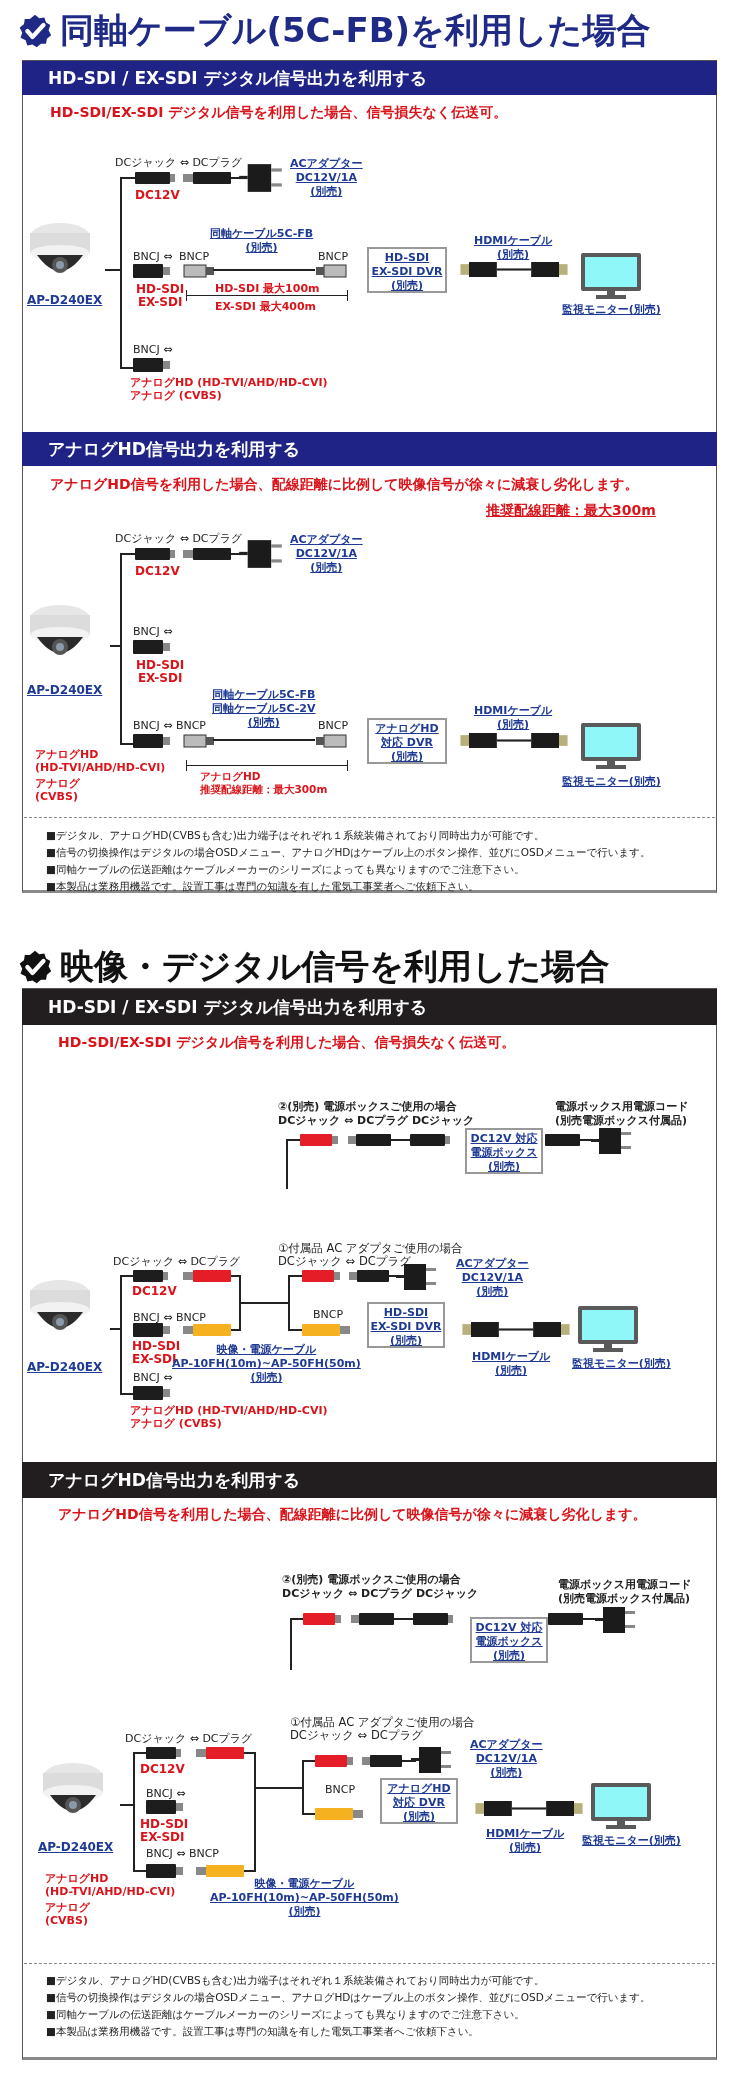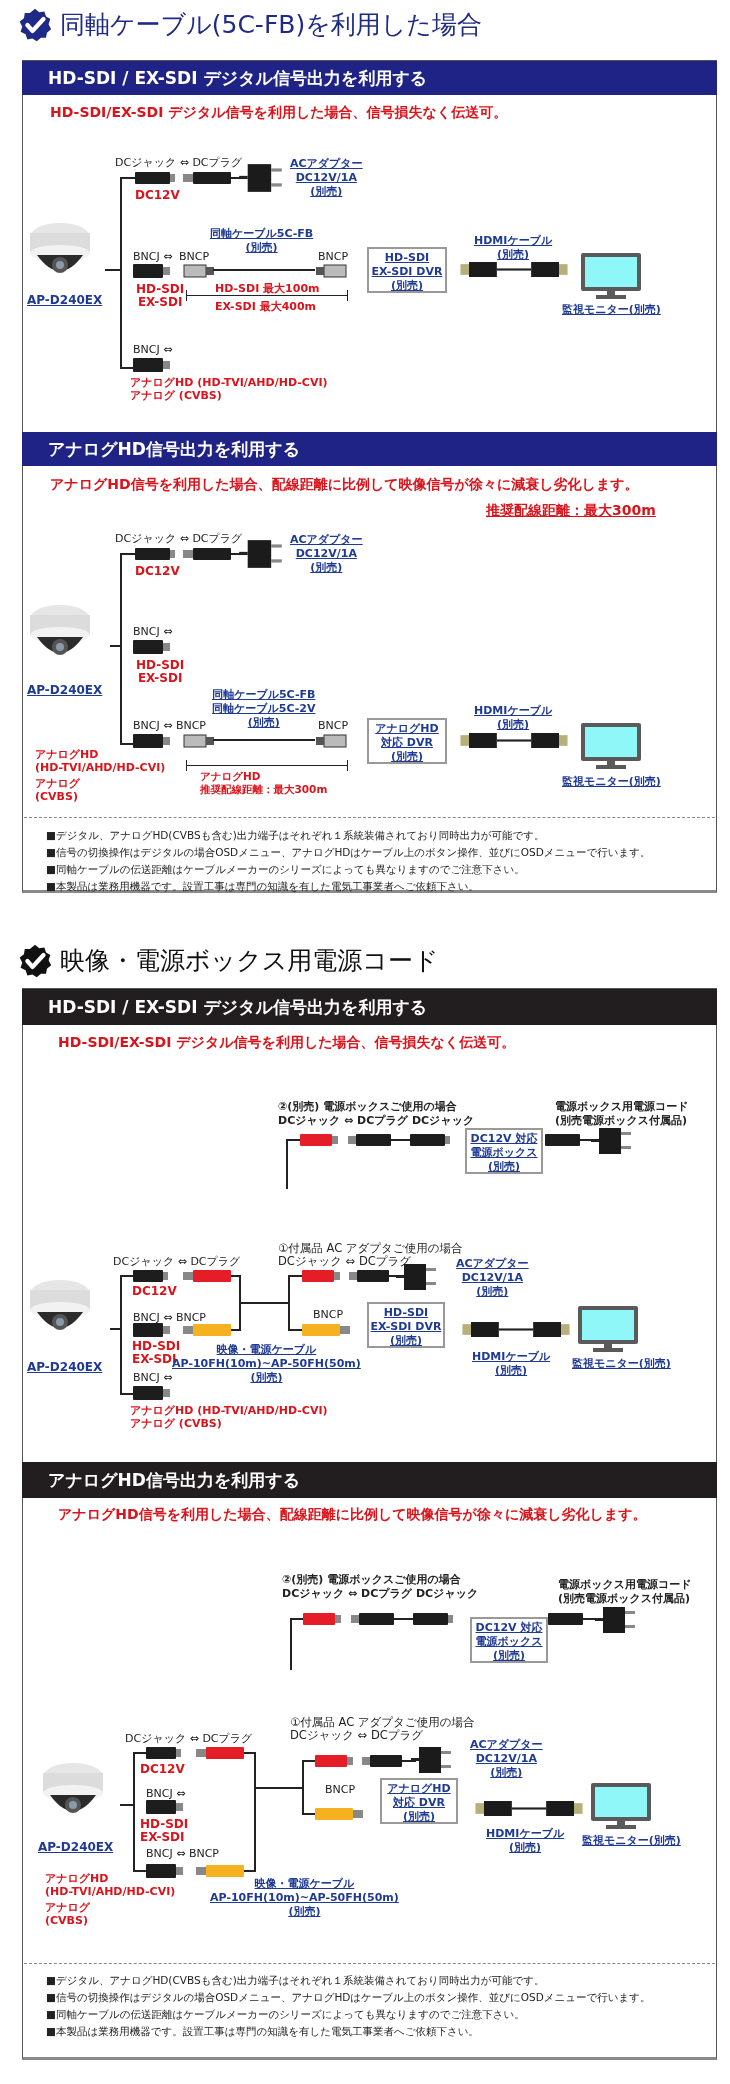--- a/index.html
+++ b/index.html
@@ -1,18 +1,18 @@
 <!DOCTYPE html>
 <html><head>
 <meta charset="utf-8">
 <style>
   * { box-sizing: border-box; margin: 0; padding: 0; }
   body { width: 730px; height: 2084px; background: #fff; font-family: "DejaVu Sans", "Liberation Sans", sans-serif; color: #111; position: relative; overflow: hidden; }
   .abs { position: absolute; }
-  .sec-title { position: absolute; left: 18px; display: flex; font-weight: normal; font-size: 25px; }
+  .sec-title { position: absolute; left: 18px; display: flex; align-items: center; font-weight: bold; font-size: 34px; }
   .sec-title.blue { color: #1f2a86; }
   .sec-title.black { color: #111; }
   .badge { width: 34px; height: 34px; margin-right: 8px; }
   .panel { position: absolute; left: 22px; width: 695px; border: 1.5px solid #555; border-bottom: 3px solid #8a8a8a; background: #fff; }
   .bar { position: absolute; left: 22px; width: 695px; height: 34px; color: #fff; font-size: 17px; font-weight: bold; padding-left: 26px; line-height: 34px; }
   .bar.blue { background: #1f2385; }
   .bar.black { background: #221e1f; }
   .red { color: #d9141b; font-weight: bold; }
   .lead { position: absolute; font-size: 14px; font-weight: bold; color: #d9141b; }
   .lnk { color: #1f3a94; font-weight: bold; text-decoration: underline; font-size: 11px; text-align: center; line-height: 14px; }
@@ -262,21 +262,21 @@
   <div>■デジタル、アナログHD(CVBSも含む)出力端子はそれぞれ１系統装備されており同時出力が可能です。</div>
   <div>■信号の切換操作はデジタルの場合OSDメニュー、アナログHDはケーブル上のボタン操作、並びにOSDメニューで行います。</div>
   <div>■同軸ケーブルの伝送距離はケーブルメーカーのシリーズによっても異なりますのでご注意下さい。</div>
   <div>■本製品は業務用機器です。設置工事は専門の知識を有した電気工事業者へご依頼下さい。</div>
 </div>
 
 <div class="sec-title black" style="top:944px;">
   <svg class="badge">
       <use href="#badge-black"></use>
     </svg>
-  <span>映像・電源ボックス用電源コード</span>
+  <span>映像・デジタル信号を利用した場合</span>
 </div>
 
 <div class="panel" style="top:988px; height:1072px;"></div>
 
 <div class="bar black" style="top:989px; height:36px; line-height:36px;">HD-SDI / EX-SDI デジタル信号出力を利用する</div>
 <div class="lead" style="left:58px; top:1034px;">HD-SDI/EX-SDI デジタル信号を利用した場合、信号損失なく伝送可。</div>
 
 <div class="abs lbl" style="left:278px; top:1100px; font-weight:bold; line-height:14px;">
   <div>②(別売) 電源ボックスご使用の場合</div>
     <div>DCジャック ⇔ DCプラグ  DCジャック</div>

